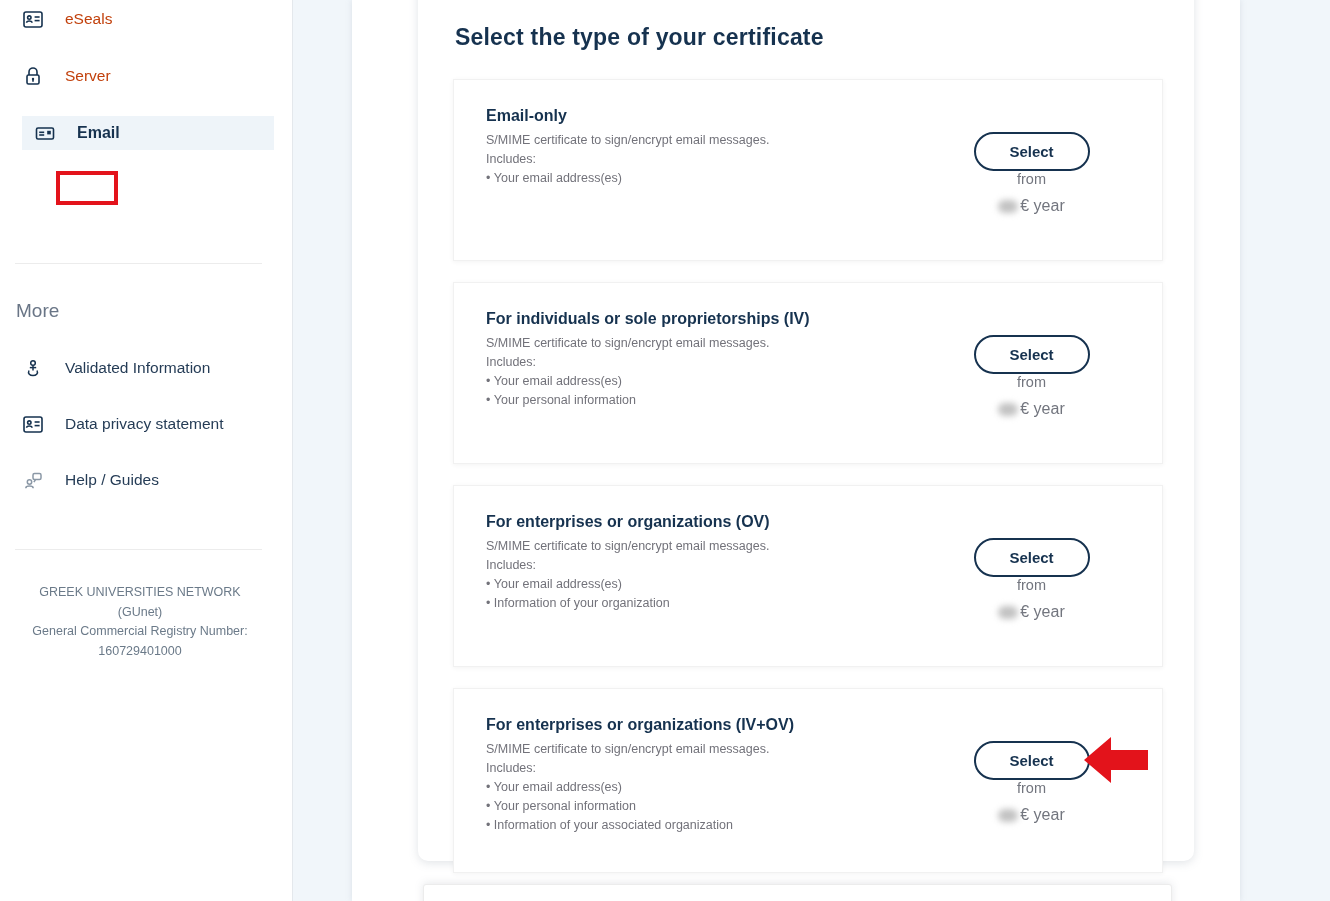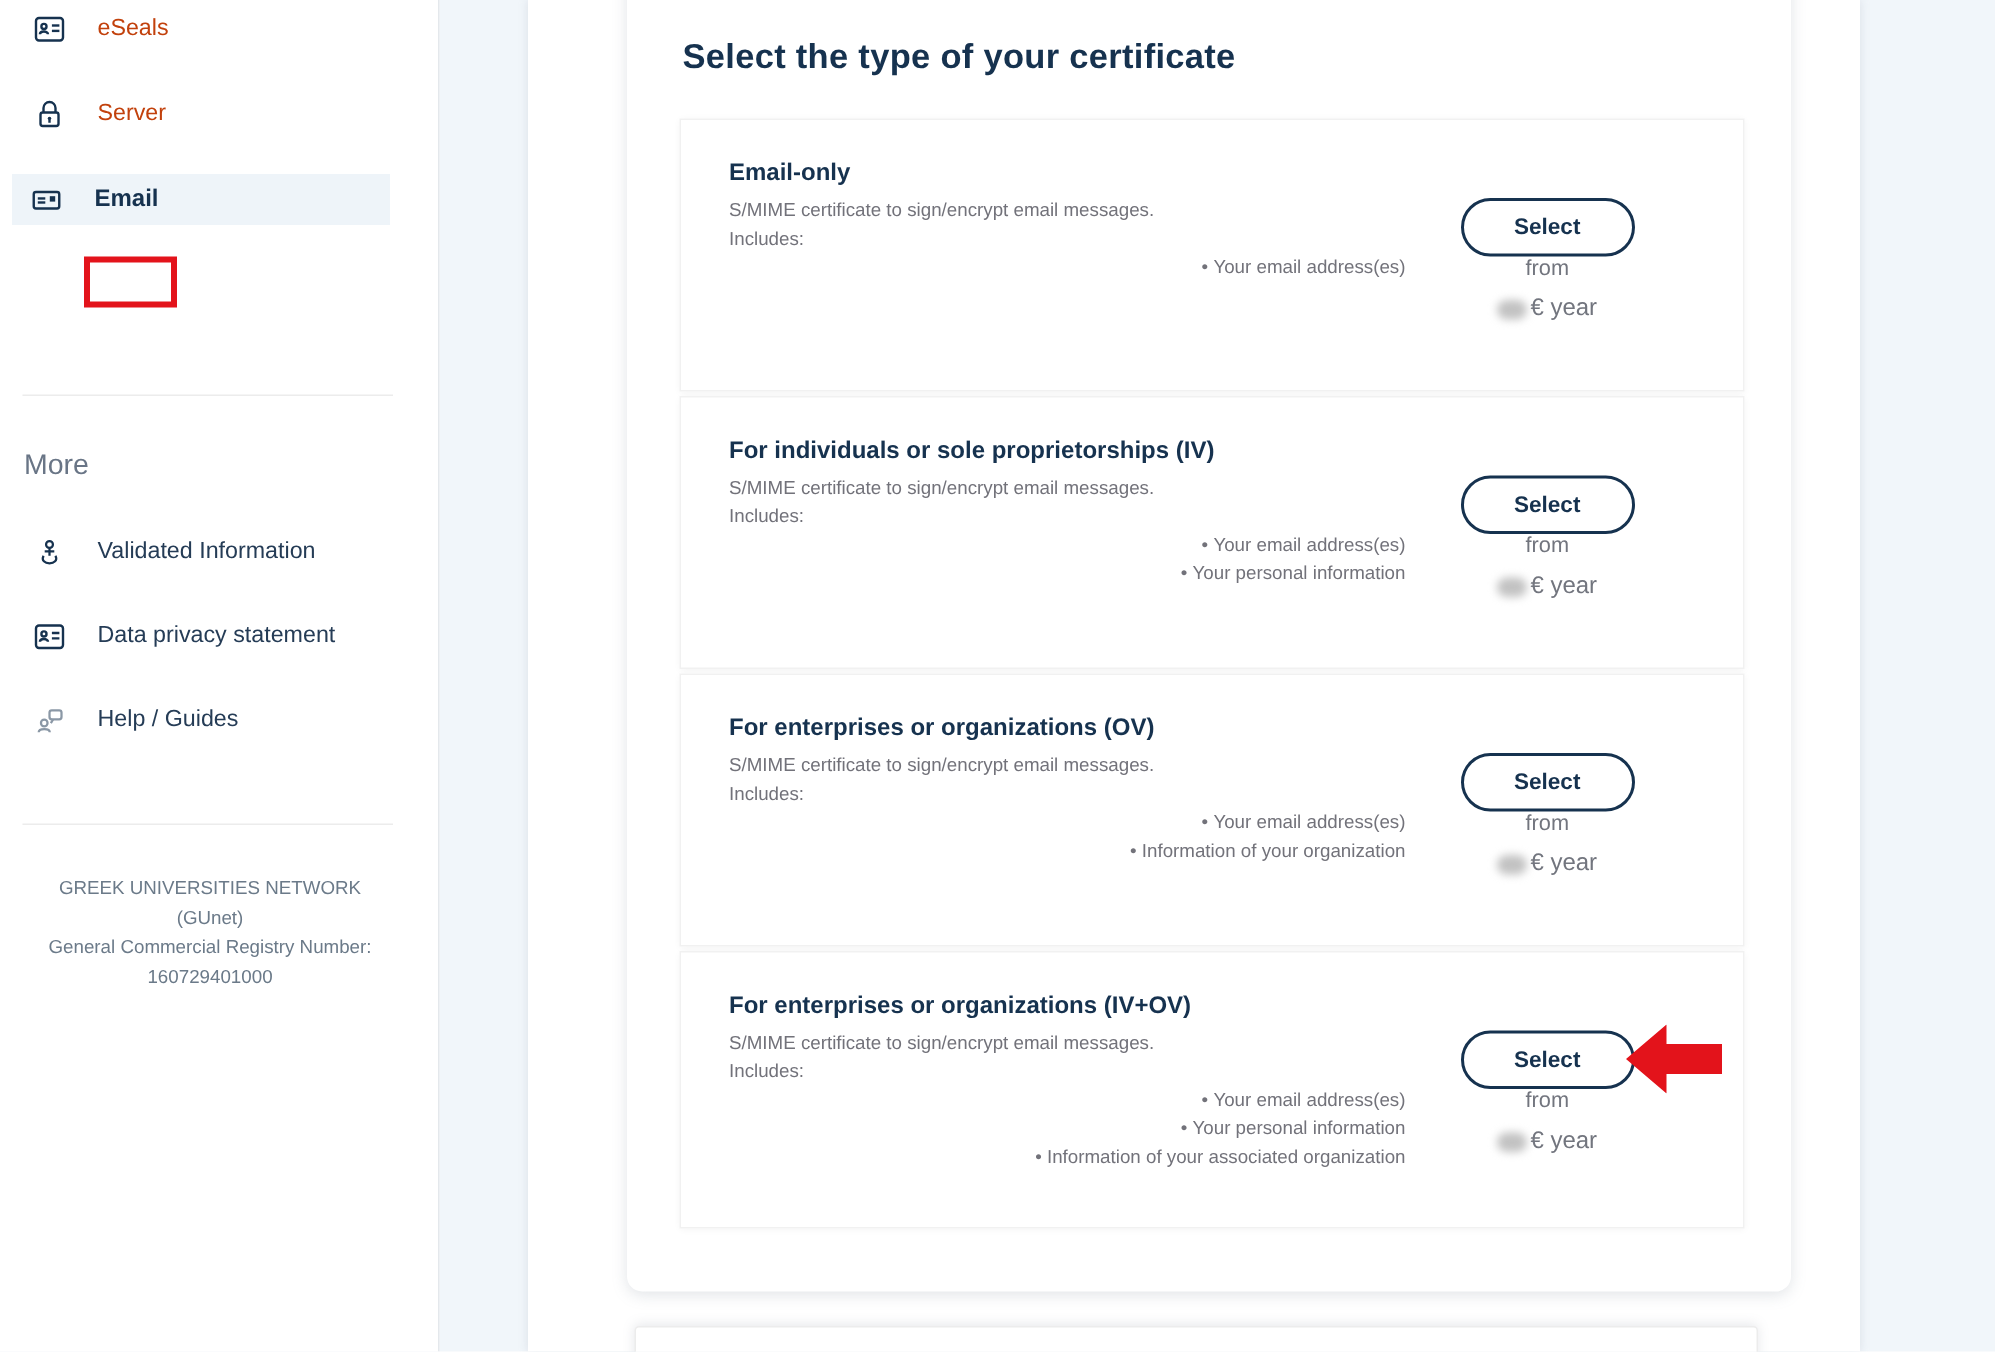--- a/index.html
+++ b/index.html
@@ -16,21 +16,21 @@
     position:absolute; left:0; top:0; width:293px; height:901px;
     background:#ffffff; border-right:1px solid #e4e8ec;
   }
   .nav-list { position:absolute; left:0; top:2px; width:100%; }
   .nav-item {
     height:34px; margin-bottom:23px; display:flex; align-items:center;
     padding-left:22px; cursor:pointer;
   }
   .nav-item .icon { width:22px; height:22px; flex:0 0 22px; margin-right:21px; display:flex; align-items:center; justify-content:center; }
   .nav-item .label { font-size:15.5px; color:#c2410c; }
-  .nav-item.active { background:#eef4f9; width:252px; margin-left:8px; padding-left:12px; }
+  .nav-item.active { background:#eef4f9; width:252px; margin-left:22px; padding-left:12px; }
   .nav-item.active .label { font-weight:bold; font-size:16px; color:#16324f; }
 
   .red-box {
     position:absolute; left:56px; top:171px; width:62px; height:34px;
     border:4px solid #e3131b; pointer-events:none;
   }
 
   .side-divider { position:absolute; left:15px; width:247px; height:1px; background:#ececec; }
   .divider-1 { top:263px; }
   .divider-2 { top:549px; }
@@ -55,34 +55,34 @@
     position:absolute; left:66px; top:-24px; width:776px; height:885px;
     background:#ffffff; border-radius:10px;
     box-shadow:0 2px 10px rgba(120,130,145,0.22);
   }
   .page-title {
     position:absolute; left:37px; top:48px;
     font-size:23px; font-weight:bold; color:#16324f; letter-spacing:0.2px;
   }
   .cards {
     position:absolute; left:35px; top:103px; width:710px;
-    display:flex; flex-direction:column; gap:3px;
+    display:flex; flex-direction:column; gap:21px;
   }
   .option-card {
     background:#ffffff; border:1px solid #f1f1f1;
     box-shadow:0 1px 5px rgba(0,0,0,0.05);
     display:flex; padding:26px 0 0 32px; min-height:182px;
     position:relative;
   }
   .card-4 { min-height:185px; }
   .card-left { flex:1; }
   .card-title { font-size:16px; font-weight:bold; color:#16324f; line-height:20px; margin-bottom:5px; }
   .card-desc, .card-includes { font-size:12.5px; color:#72727a; line-height:19px; }
   .bullets { list-style:none; }
-  .bullets li { font-size:12.5px; color:#72727a; line-height:19px;text-align:right; }
+  .bullets li { font-size:12.5px; color:#72727a; line-height:19px; }
   .bullets li::before { content:"\2022\00a0"; color:#72727a; }
 
   .card-right { width:225px; padding-right:36px; display:flex; flex-direction:column; align-items:center; }
   .select-btn {
     margin-top:26px; width:116px; height:39px;
     background:#ffffff; border:2px solid #16324f; border-radius:20px;
     color:#16324f; font-weight:bold; font-size:15px;
     font-family:"Liberation Sans", sans-serif; cursor:pointer;
   }
   .price-from { margin-top:0; font-size:14.5px; color:#72757e; }

